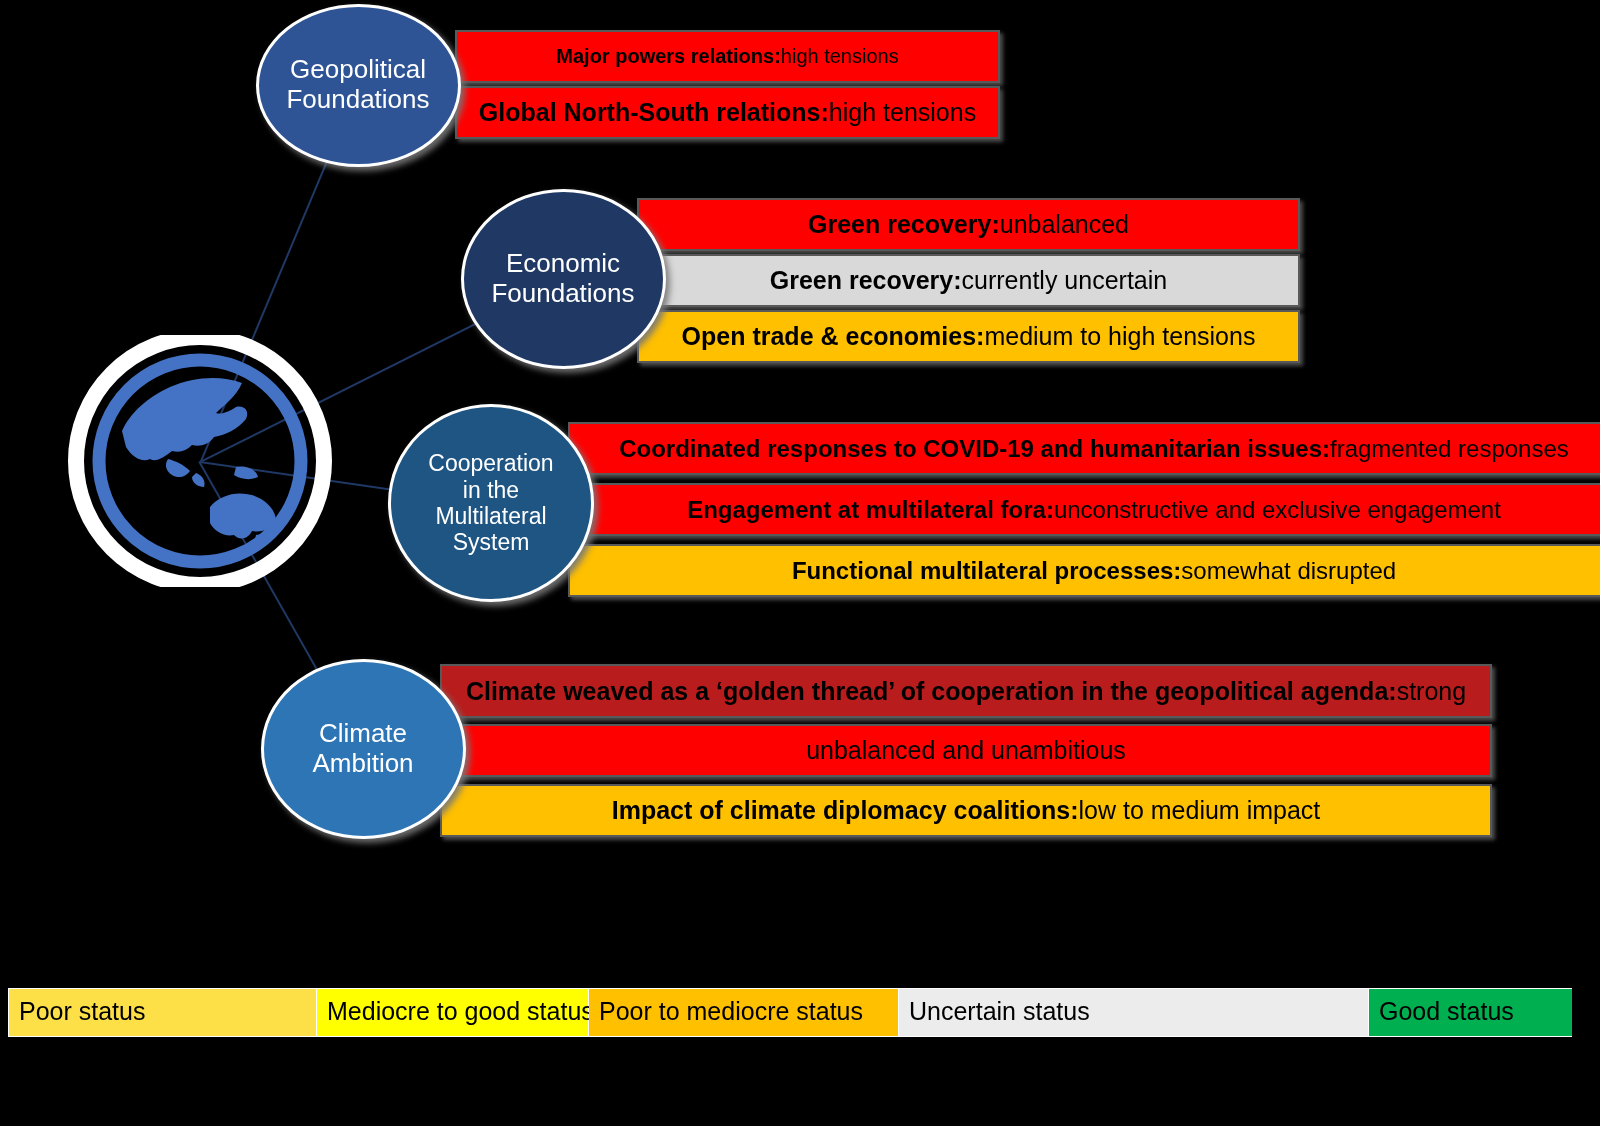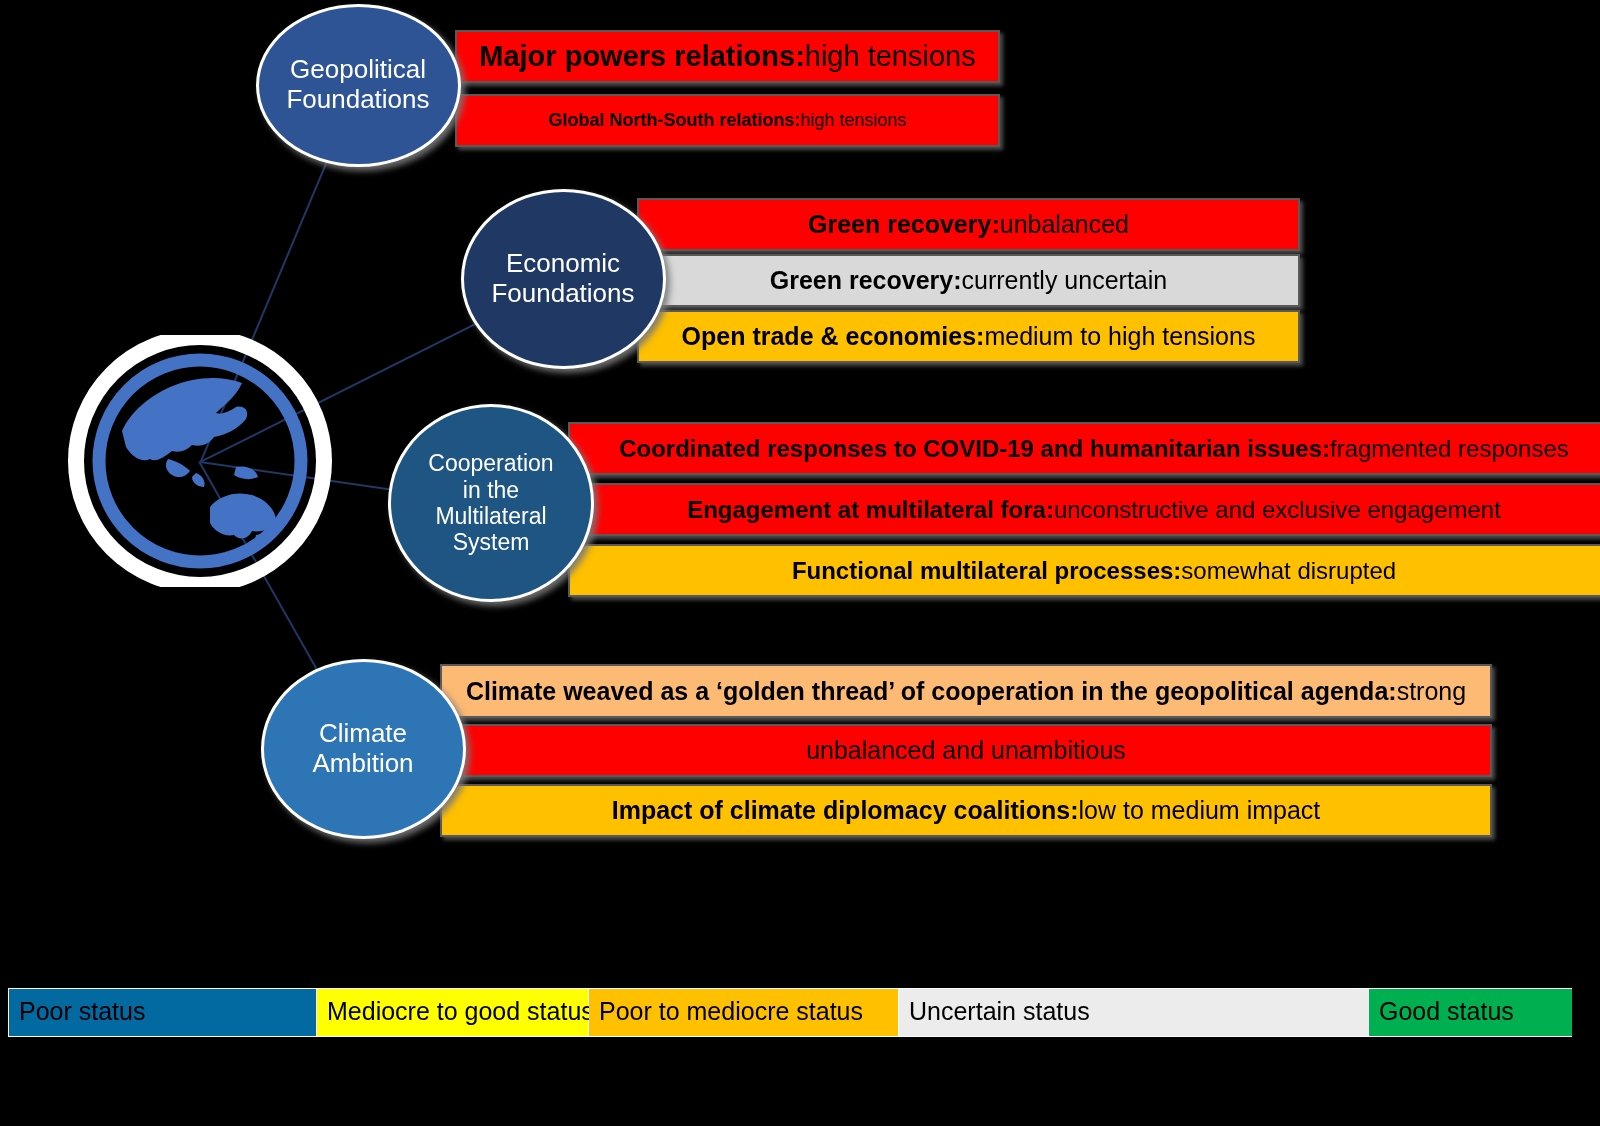--- a/index.html
+++ b/index.html
@@ -127,25 +127,25 @@
                C212 194 202 198 192 196
                C188 204 180 206 174 200
                C164 202 154 196 150 188
                Z" fill="#4472C4"></path>
       <path d="M196 200 C202 198 208 202 206 208 C200 210 194 206 196 200 Z" fill="#4472C4"></path>
     </svg>
   </div>
 
   <div id="groups">
       <div class="group" style="left: 0px; top: 30px;">
-        <div class="bar" style="position: absolute; left: 455px; width: 545px; height: 53px; top: 0px; background: rgb(255, 0, 0); font-size: 29px;">
+        <div class="bar" style="position: absolute; left: 455px; width: 545px; height: 53px; top: 0px; background: rgb(255, 0, 0); font-size: 20px;">
           <span class="lead">Major powers relations:</span>
           <span class="tail"> high tensions</span>
         </div>
-        <div class="bar" style="position: absolute; left: 455px; width: 545px; height: 53px; top: 56px; background: rgb(255, 0, 0); font-size: 18px; margin-top: 8px;">
+        <div class="bar" style="position: absolute; left: 455px; width: 545px; height: 53px; top: 56px; background: rgb(255, 0, 0); font-size: 25px;">
           <span class="lead">Global North-South relations:</span>
           <span class="tail"> high tensions</span>
         </div>
         <div class="node-circle" style="width: 205px; height: 163px; left: 255.5px; top: -26.5px; background: rgb(46, 84, 150); font-size: 26px;">
           <div>
             <div>Geopolitical</div>
             <div>Foundations</div>
           </div>
         </div>
       </div>
@@ -185,21 +185,21 @@
         <div class="node-circle" style="width: 206px; height: 198px; left: 388px; top: -18px; background: rgb(31, 85, 130); font-size: 23px;">
           <div>
             <div>Cooperation</div>
             <div>in the</div>
             <div>Multilateral</div>
             <div>System</div>
           </div>
         </div>
       </div>
       <div class="group" style="left: 0px; top: 664px;">
-        <div class="bar" style="position: absolute; left: 440px; width: 1052px; height: 54px; top: 0px; background: #fdba74; font-size: 25px;">
+        <div class="bar" style="position: absolute; left: 440px; width: 1052px; height: 54px; top: 0px; background: #b91c1c; font-size: 25px;">
           <span class="lead">Climate weaved as a ‘golden thread’ of cooperation in the geopolitical agenda:</span>
           <span class="tail"> strong</span>
         </div>
         <div class="bar" style="position: absolute; left: 440px; width: 1052px; height: 53px; top: 60px; background: rgb(255, 0, 0); font-size: 25px;">
           <span class="tail"> unbalanced and unambitious</span>
         </div>
         <div class="bar" style="position: absolute; left: 440px; width: 1052px; height: 53px; top: 120px; background: rgb(255, 192, 0); font-size: 25px;">
           <span class="lead">Impact of climate diplomacy coalitions:</span>
           <span class="tail"> low to medium impact</span>
         </div>
@@ -207,21 +207,21 @@
           <div>
             <div>Climate</div>
             <div>Ambition</div>
           </div>
         </div>
       </div>
     </div>
 
   <div id="legend">
     <div id="legend-row">
-        <div class="legend-cell" style="background: #0369a1; width: 308px; flex: 0 0 308px;"><span>Poor status</span></div>
+        <div class="legend-cell" style="background: #fde047; width: 308px; flex: 0 0 308px;"><span>Poor status</span></div>
         <div class="legend-cell" style="background: rgb(255, 255, 0); width: 272px; flex: 0 0 272px;"><span>Mediocre to good status</span></div>
         <div class="legend-cell" style="background: rgb(255, 192, 0); width: 310px; flex: 0 0 310px;"><span>Poor to mediocre status</span></div>
         <div class="legend-cell" style="background: rgb(236, 236, 236); width: 470px; flex: 0 0 470px;"><span>Uncertain status</span></div>
         <div class="legend-cell" style="background: rgb(0, 176, 80); width: 203px; flex: 0 0 203px;"><span>Good status</span></div>
       </div>
   </div>
 
 </div>
 
 </body></html>

